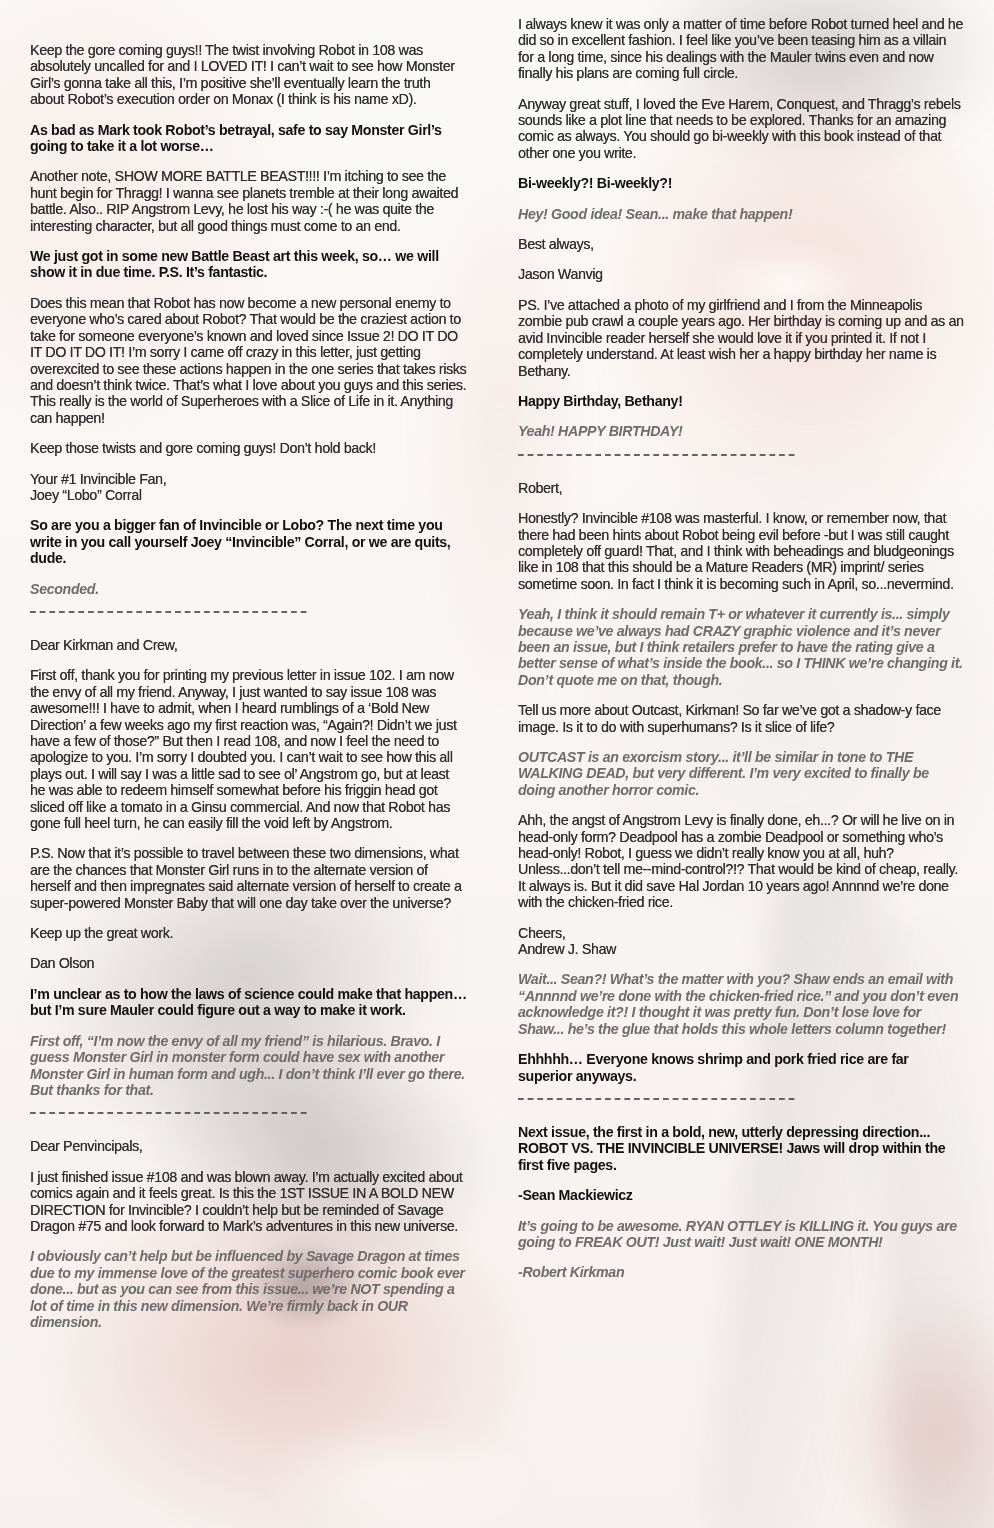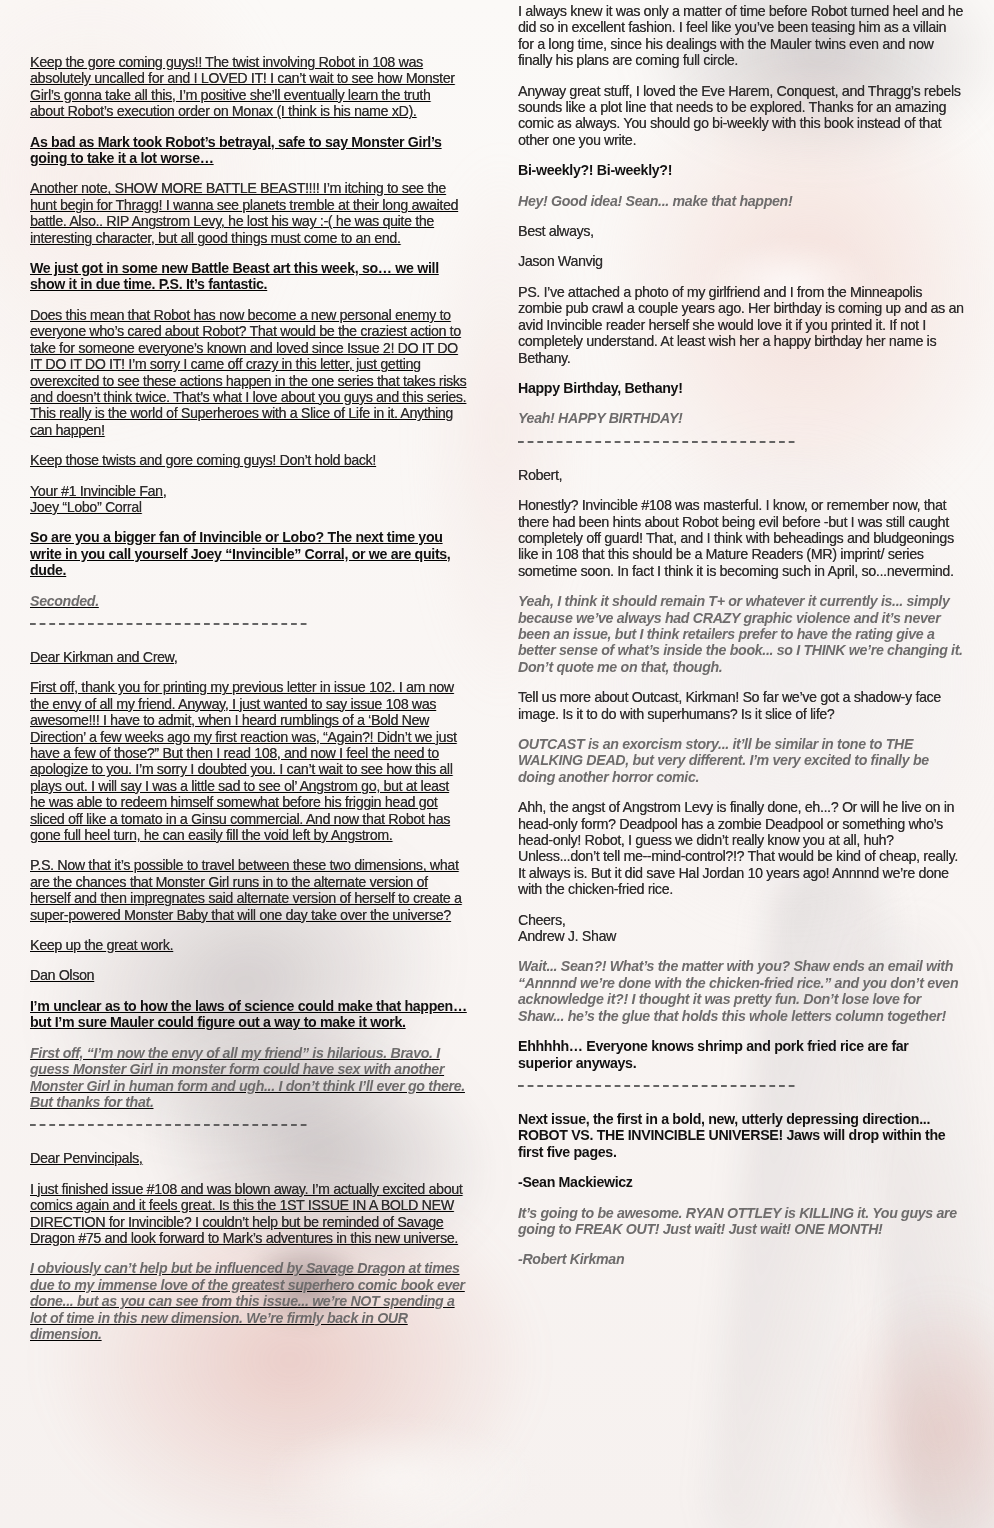--- a/index.html
+++ b/index.html
@@ -32,22 +32,22 @@
   .b-feathers-2    { left: 140px; top: 1020px; width: 360px; height: 260px; background: radial-gradient(closest-side, rgba(95,85,92,0.28), rgba(95,85,92,0)); transform: rotate(14deg); }
   .b-red-face      { left: 40px;  top: 1170px; width: 500px; height: 380px; background: radial-gradient(closest-side, rgba(208,122,110,0.30), rgba(208,122,110,0)); }
   .b-eye-dark      { left: 240px; top: 1240px; width: 130px; height: 90px; background: radial-gradient(closest-side, rgba(62,46,50,0.35), rgba(62,46,50,0)); filter: blur(7px); }
   .b-teeth         { left: 260px; top: 1420px; width: 280px; height: 120px; background: radial-gradient(closest-side, rgba(250,248,246,0.85), rgba(200,185,180,0)); filter: blur(9px); }
   .b-leg-1         { left: 740px; top: 860px; width: 120px; height: 700px; border-radius: 60px; background: linear-gradient(100deg, rgba(150,144,150,0.20), rgba(150,144,150,0)); transform: rotate(6deg); }
   .b-leg-2         { left: 880px; top: 920px; width: 110px; height: 640px; border-radius: 60px; background: linear-gradient(80deg, rgba(150,144,150,0.18), rgba(150,144,150,0)); transform: rotate(-4deg); }
   .b-br-red        { left: 830px; top: 1290px; width: 220px; height: 280px; background: radial-gradient(closest-side, rgba(212,130,118,0.25), rgba(212,130,118,0)); }
 
   
   .col { position: absolute; top: 0; }
-  .col-left  { left: 30px;  top: 54px; text-decoration: underline; }
-  .col-right { left: 518px; top: 3px; }
+  .col-left  { left: 30px;  top: 42px; }
+  .col-right { left: 518px; top: 16px; }
   .col-inner { transform: scaleX(0.96); transform-origin: 0 0; }
   .col-left  .col-inner { width: 455px; }
   .col-right .col-inner { width: 465px; }
 
   .p {
     margin: 0 0 14px 0;
     font-size: 14.8px;
     line-height: 16.4px;
     letter-spacing: -0.35px;
     white-space: pre-line;

